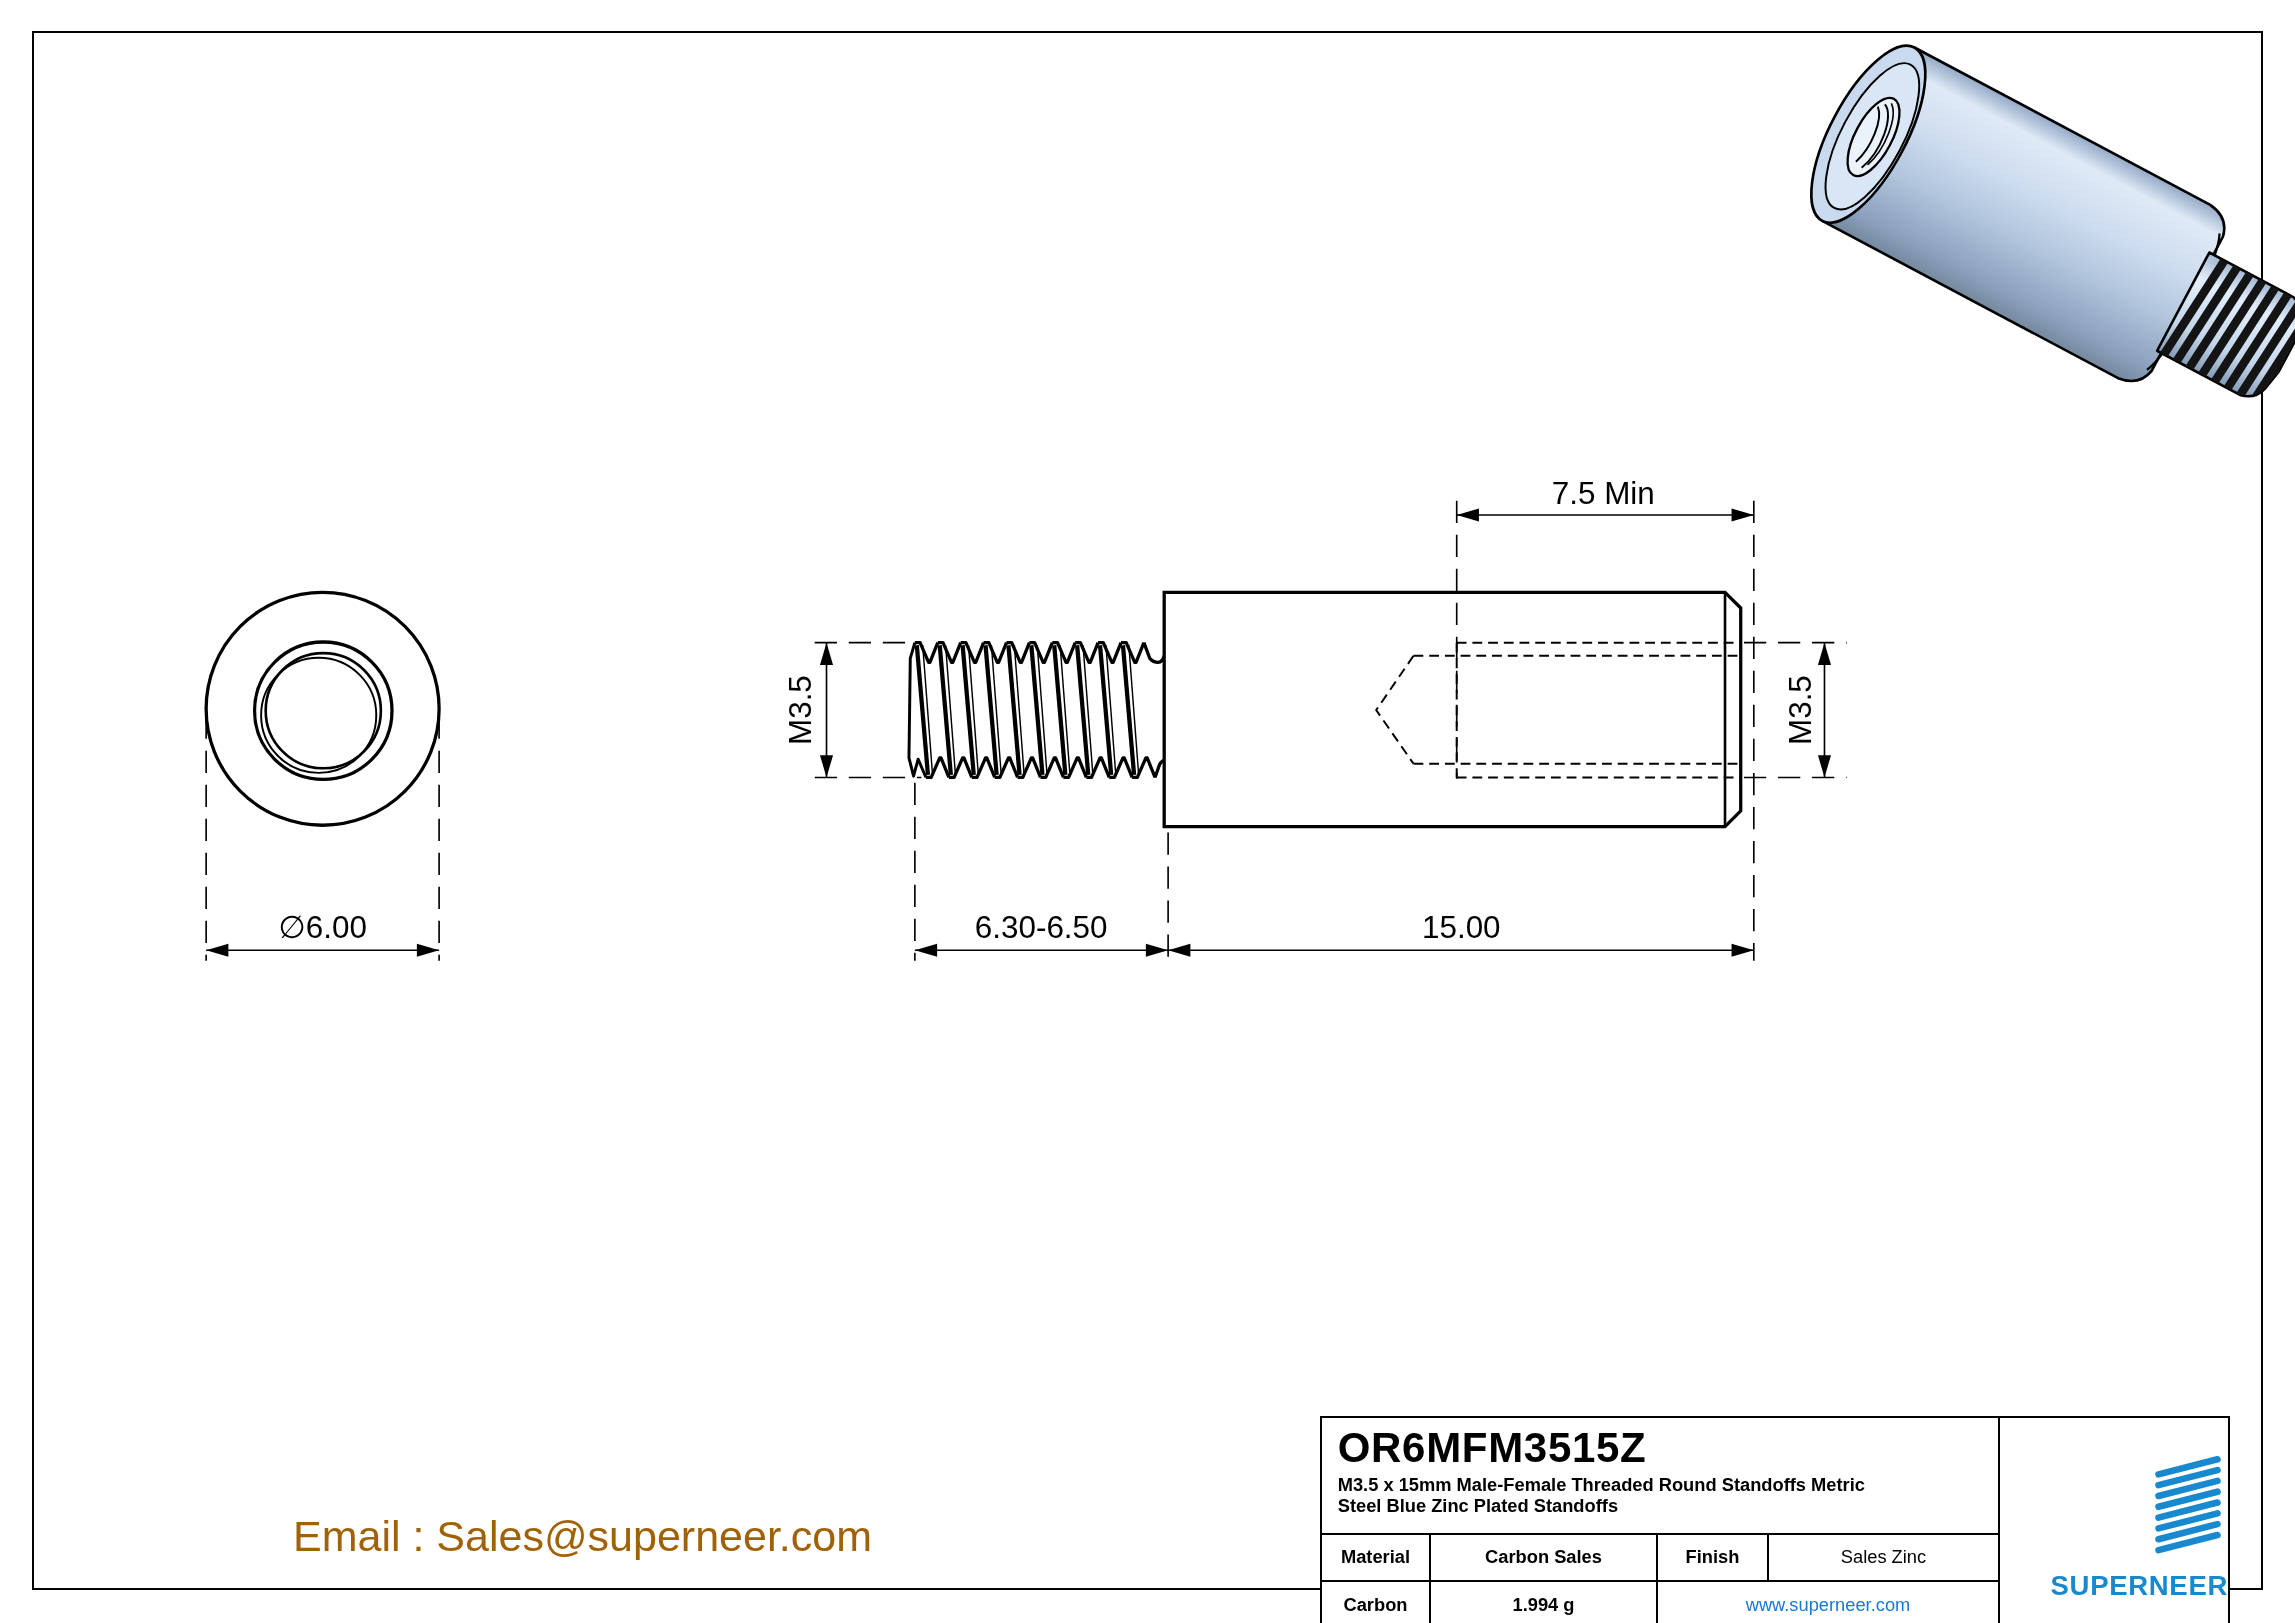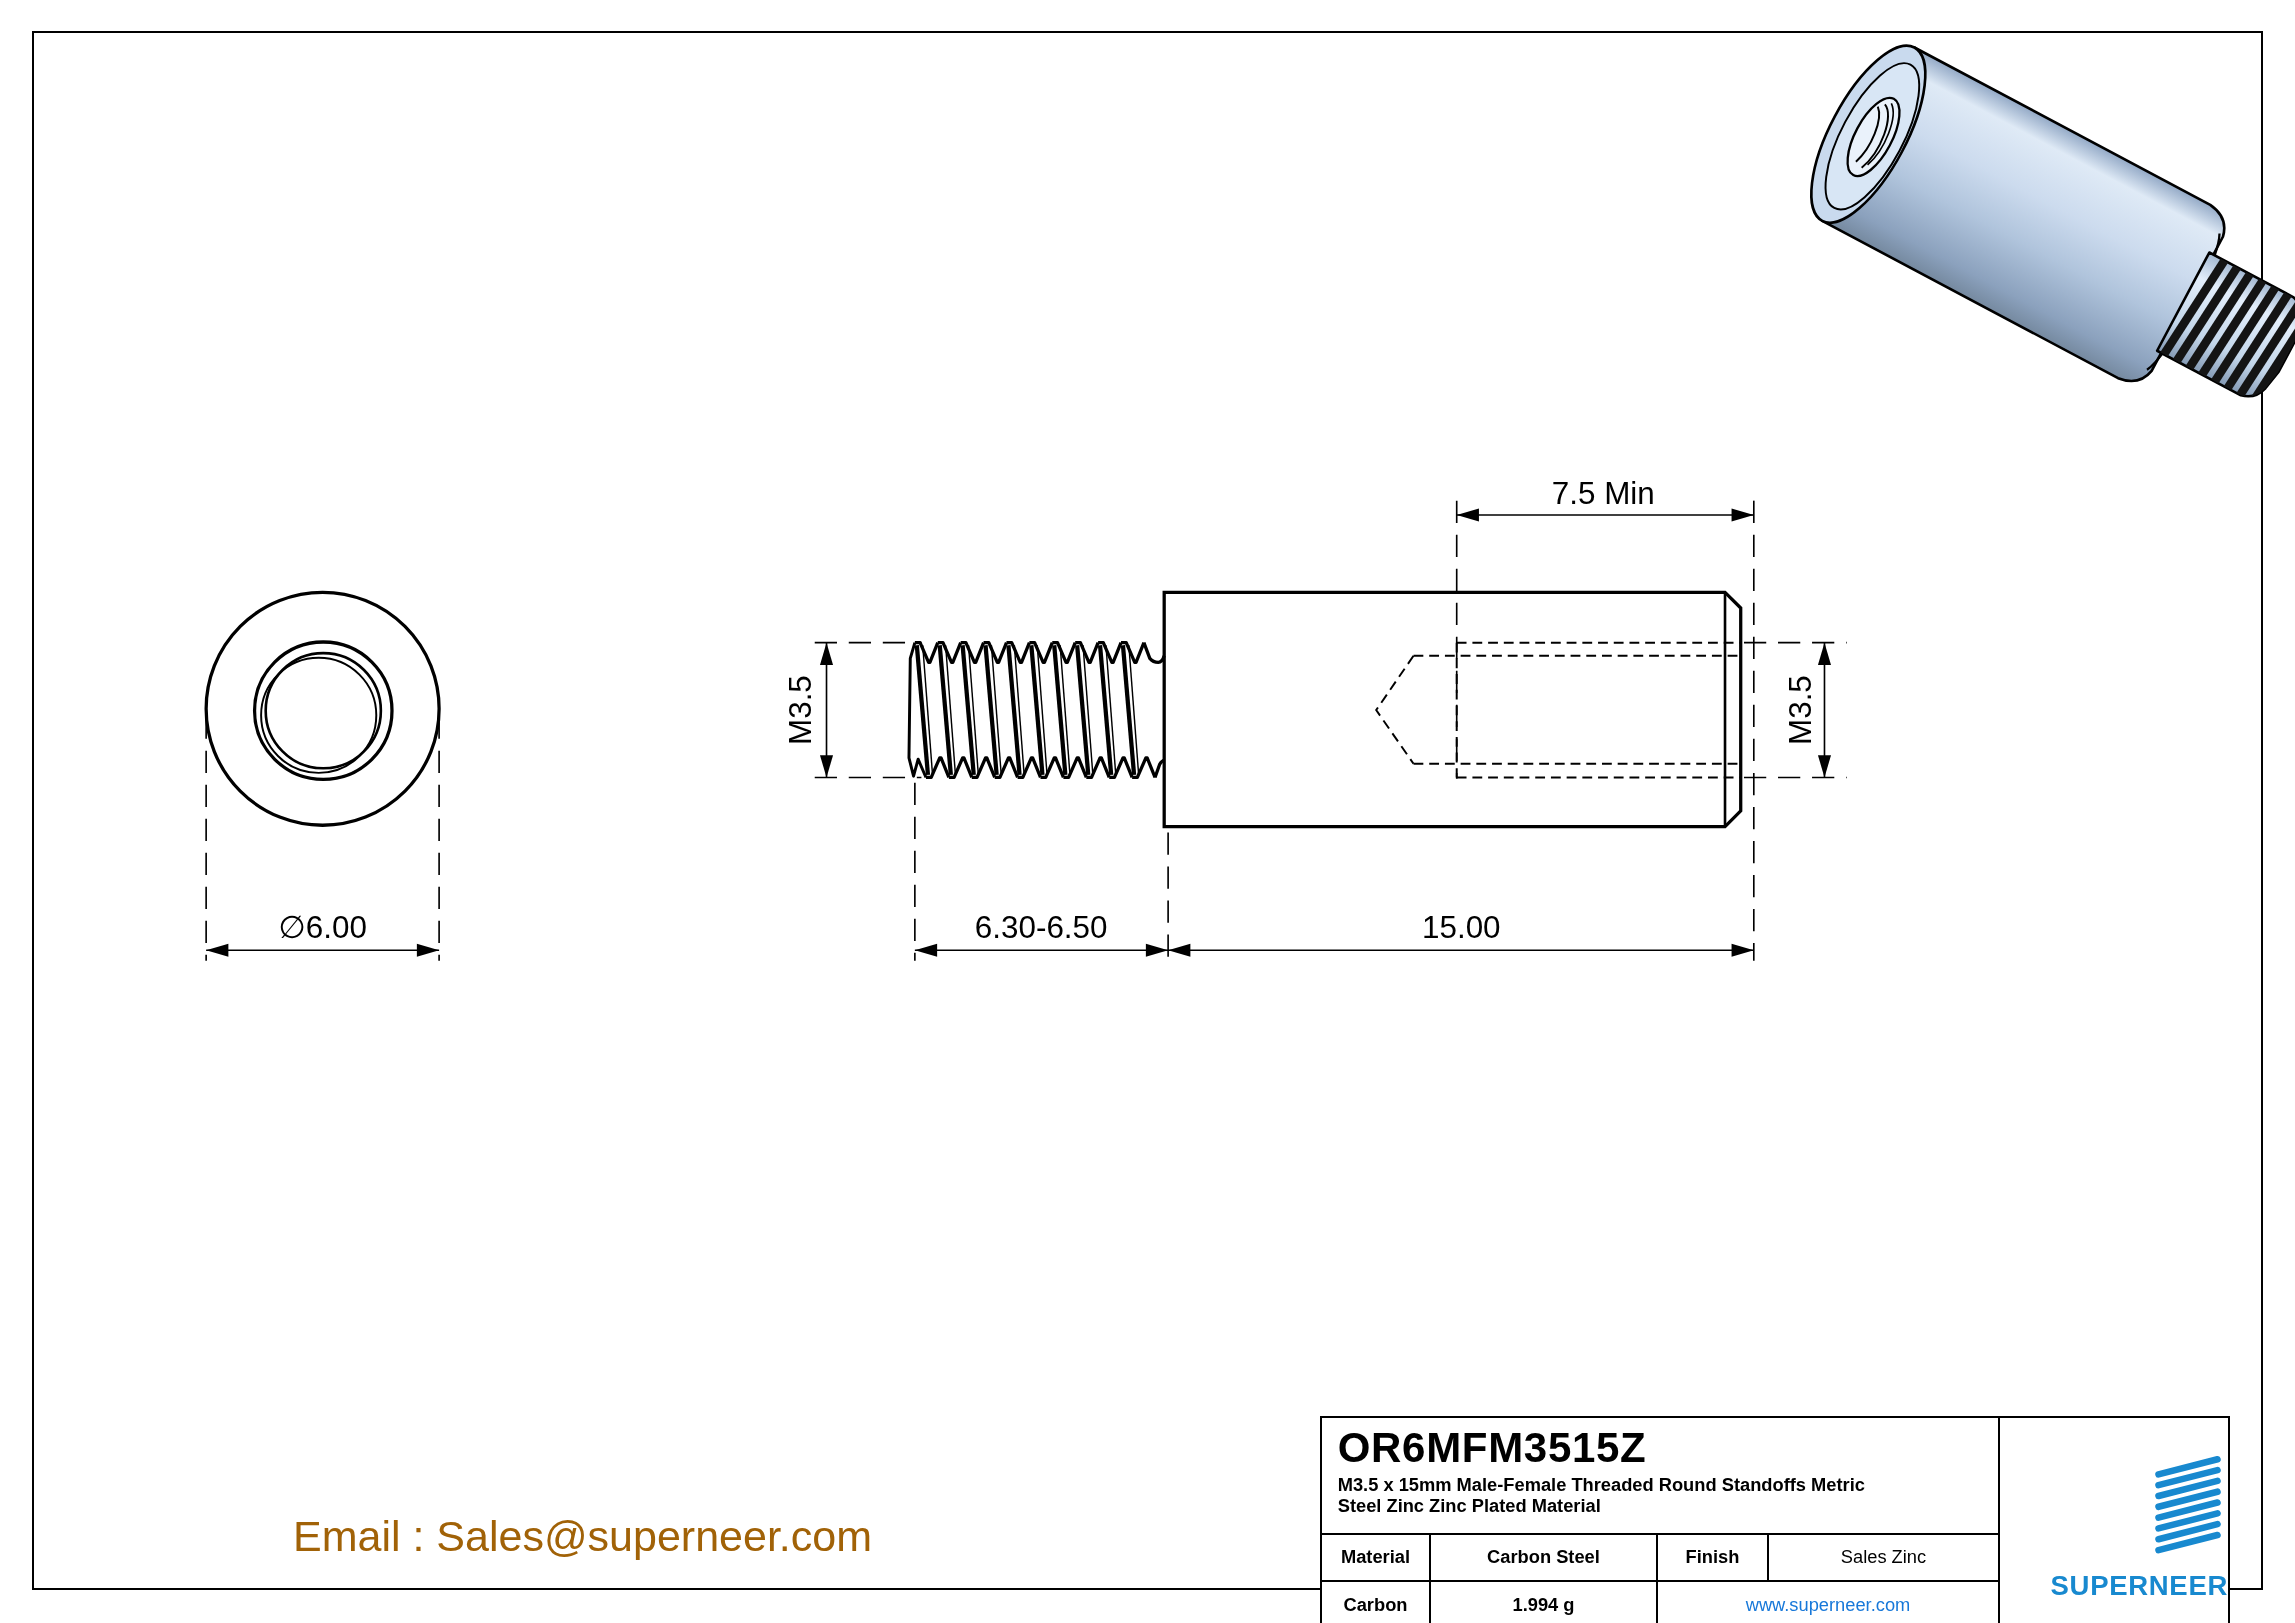--- a/index.html
+++ b/index.html
@@ -216,26 +216,26 @@
   </svg>
 
   <div class="email">Email : Sales@superneer.com</div>
 
   <div class="tblock">
     <div class="tb-left">
       <div class="tb-head">
         <div class="pn">OR6MFM3515Z</div>
         <div class="desc">
           <div>M3.5 x 15mm Male-Female Threaded Round Standoffs Metric</div>
-          <div>Steel Zinc Zinc Plated Material</div>
+          <div>Steel Blue Zinc Plated Standoffs</div>
         </div>
       </div>
       <div class="tb-grid">
         <div class="cell c-br c-bb">Material</div>
-        <div class="cell c-br c-bb">Carbon Steel</div>
+        <div class="cell c-br c-bb">Carbon Sales</div>
         <div class="cell c-br c-bb">Finish</div>
         <div class="cell c-bb">Sales Zinc</div>
         <div class="cell c-br">Carbon</div>
         <div class="cell c-br">1.994 g</div>
         <div class="cell c-span2">
           <span class="link">www.superneer.com</span>
         </div>
       </div>
     </div>
     <div class="tb-logo">

